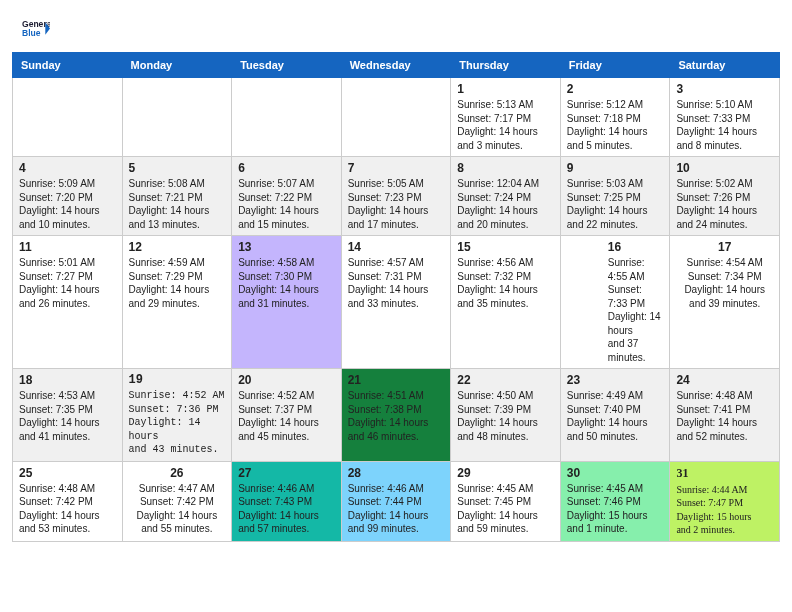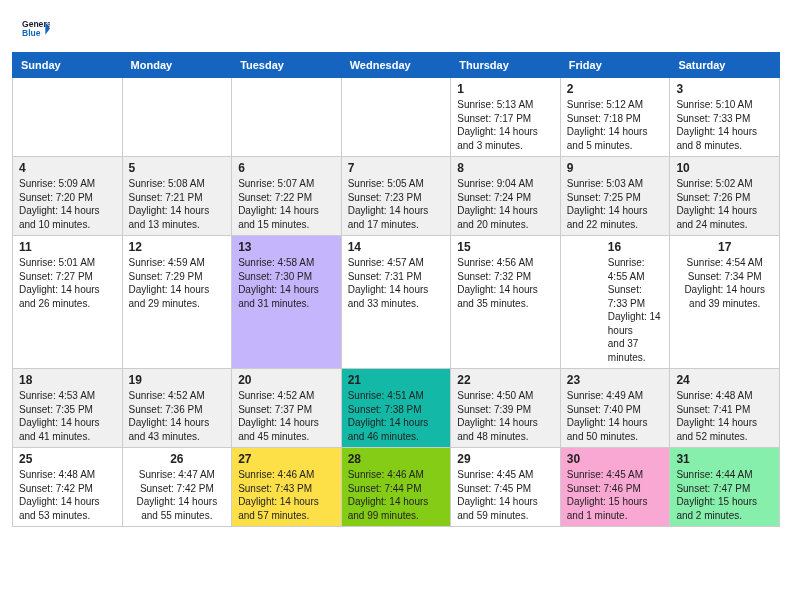--- a/index.html
+++ b/index.html
@@ -173,21 +173,21 @@
           </td>
           <td style="background: rgb(240, 240, 240);">
             <span class="day-num">7</span>
             <div class="cell-text">Sunrise: 5:05 AM</div>
             <div class="cell-text">Sunset: 7:23 PM</div>
             <div class="cell-text">Daylight: 14 hours</div>
             <div class="cell-text">and 17 minutes.</div>
           </td>
           <td style="background: rgb(240, 240, 240);">
             <span class="day-num">8</span>
-            <div class="cell-text">Sunrise: 9:04 AM</div>
+            <div class="cell-text">Sunrise: 12:04 AM</div>
             <div class="cell-text">Sunset: 7:24 PM</div>
             <div class="cell-text">Daylight: 14 hours</div>
             <div class="cell-text">and 20 minutes.</div>
           </td>
           <td style="background: rgb(240, 240, 240);">
             <span class="day-num">9</span>
             <div class="cell-text">Sunrise: 5:03 AM</div>
             <div class="cell-text">Sunset: 7:25 PM</div>
             <div class="cell-text">Daylight: 14 hours</div>
             <div class="cell-text">and 22 minutes.</div>
@@ -252,35 +252,35 @@
           </td>
         </tr>
         <tr>
           <td style="background: rgb(240, 240, 240); margin-top: 40px;">
             <span class="day-num">18</span>
             <div class="cell-text">Sunrise: 4:53 AM</div>
             <div class="cell-text">Sunset: 7:35 PM</div>
             <div class="cell-text">Daylight: 14 hours</div>
             <div class="cell-text">and 41 minutes.</div>
           </td>
-          <td style="background: rgb(240, 240, 240);">
+          <td style="background: rgb(240, 240, 240); font-family: Liberation Mono, monospace;">
             <span class="day-num">19</span>
             <div class="cell-text">Sunrise: 4:52 AM</div>
             <div class="cell-text">Sunset: 7:36 PM</div>
             <div class="cell-text">Daylight: 14 hours</div>
             <div class="cell-text">and 43 minutes.</div>
           </td>
           <td style="background: rgb(240, 240, 240);">
             <span class="day-num">20</span>
             <div class="cell-text">Sunrise: 4:52 AM</div>
             <div class="cell-text">Sunset: 7:37 PM</div>
             <div class="cell-text">Daylight: 14 hours</div>
             <div class="cell-text">and 45 minutes.</div>
           </td>
-          <td style="background: #14b8a6;">
+          <td style="background: #15803d;">
             <span class="day-num">21</span>
             <div class="cell-text">Sunrise: 4:51 AM</div>
             <div class="cell-text">Sunset: 7:38 PM</div>
             <div class="cell-text">Daylight: 14 hours</div>
             <div class="cell-text">and 46 minutes.</div>
           </td>
           <td style="background: rgb(240, 240, 240);">
             <span class="day-num">22</span>
             <div class="cell-text">Sunrise: 4:50 AM</div>
             <div class="cell-text">Sunset: 7:39 PM</div>
@@ -310,49 +310,49 @@
             <div class="cell-text">Daylight: 14 hours</div>
             <div class="cell-text">and 53 minutes.</div>
           </td>
           <td style="background: rgb(255, 255, 255); text-align: center;">
             <span class="day-num">26</span>
             <div class="cell-text">Sunrise: 4:47 AM</div>
             <div class="cell-text">Sunset: 7:42 PM</div>
             <div class="cell-text">Daylight: 14 hours</div>
             <div class="cell-text">and 55 minutes.</div>
           </td>
-          <td style="background: #fde047;">
+          <td style="background: #14b8a6;">
             <span class="day-num">27</span>
             <div class="cell-text">Sunrise: 4:46 AM</div>
             <div class="cell-text">Sunset: 7:43 PM</div>
             <div class="cell-text">Daylight: 14 hours</div>
             <div class="cell-text">and 57 minutes.</div>
           </td>
-          <td style="background: #84cc16; margin-left: 21px;">
+          <td style="background: #7dd3fc; margin-left: 21px;">
             <span class="day-num">28</span>
             <div class="cell-text">Sunrise: 4:46 AM</div>
             <div class="cell-text">Sunset: 7:44 PM</div>
             <div class="cell-text">Daylight: 14 hours</div>
             <div class="cell-text">and 99 minutes.</div>
           </td>
           <td style="background: rgb(255, 255, 255);">
             <span class="day-num">29</span>
             <div class="cell-text">Sunrise: 4:45 AM</div>
             <div class="cell-text">Sunset: 7:45 PM</div>
             <div class="cell-text">Daylight: 14 hours</div>
             <div class="cell-text">and 59 minutes.</div>
           </td>
-          <td style="background: #f9a8d4; margin-left: 29px;">
+          <td style="background: #86efac; margin-left: 29px;">
             <span class="day-num">30</span>
             <div class="cell-text">Sunrise: 4:45 AM</div>
             <div class="cell-text">Sunset: 7:46 PM</div>
             <div class="cell-text">Daylight: 15 hours</div>
             <div class="cell-text">and 1 minute.</div>
           </td>
-          <td style="background: #86efac;">
+          <td style="background: #bef264; font-family: Liberation Serif, serif;">
             <span class="day-num">31</span>
             <div class="cell-text">Sunrise: 4:44 AM</div>
             <div class="cell-text">Sunset: 7:47 PM</div>
             <div class="cell-text">Daylight: 15 hours</div>
             <div class="cell-text">and 2 minutes.</div>
           </td>
         </tr>
       </tbody>
   </table>
 </div>

